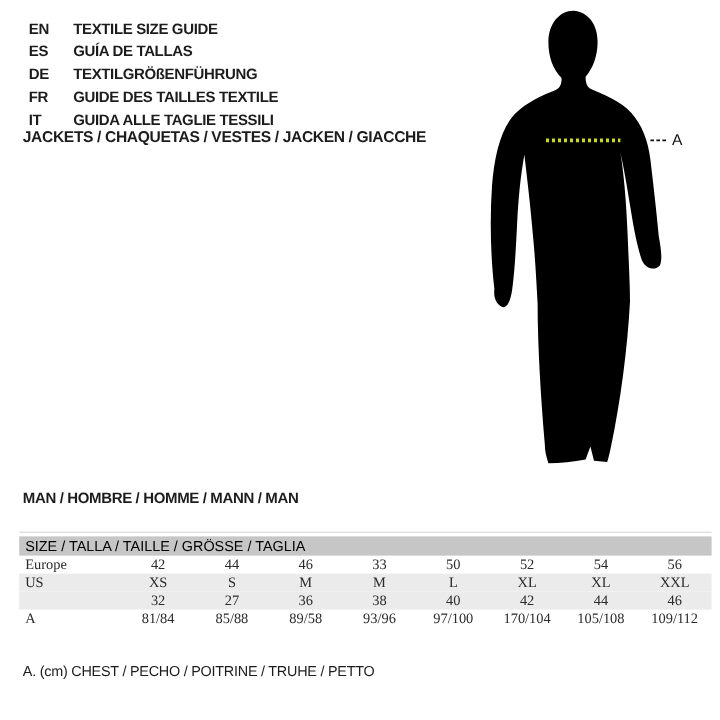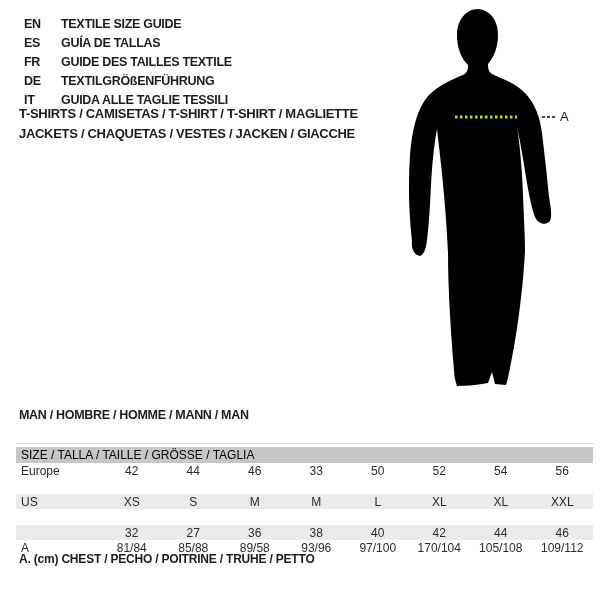--- a/index.html
+++ b/index.html
@@ -14,57 +14,56 @@
   
   .cats{position:absolute;left:19px;top:104px;font-weight:bold;font-size:13px;line-height:20px;letter-spacing:-0.3px;}
   
   .figure{position:absolute;left:405px;top:5px;width:165px;height:385px;}
   .figure-label{position:absolute;left:560px;top:109px;font-size:13px;color:#111;}
   
   .section-title{position:absolute;left:19px;top:408px;font-weight:bold;font-size:12.5px;letter-spacing:-0.3px;}
   
   .size-table{position:absolute;left:16px;top:443px;width:577px;border-top:1px solid #d9d9d9;font-size:12px;color:#2a2a2a;}
   .thead{background:#c6c6c6;height:16px;line-height:16px;padding-left:5px;margin-top:3px;color:#000000;}
-  .trow{display:flex;height:15px;align-items:flex-end;}
-  .trow.shaded{background:#ebebeb;margin-top:16px;}
+  .trow{display:flex;height:15px;align-items:flex-end;font-family:Liberation Serif, serif;}
+  .trow.shaded{background:#ebebeb;}
   .tlabel{width:80px;padding-left:5px;}
   .tcell{flex:1;text-align:center;}
   
-  .footnote{position:absolute;left:19px;top:552px;font-weight:bold;font-size:12px;letter-spacing:-0.2px;}
+  .footnote{position:absolute;left:19px;top:552px;font-weight:normal;font-size:12px;letter-spacing:-0.2px;}
 </style>
 </head>
 <body>
 
 <div class="canvas">
 
   <div class="lang-block">
     <div class="lang-row">
       <span class="lang-code">EN</span>
       <span>TEXTILE SIZE GUIDE</span>
     </div>
     <div class="lang-row">
       <span class="lang-code">ES</span>
       <span>GUÍA DE TALLAS</span>
     </div>
     <div class="lang-row">
+      <span class="lang-code">DE</span>
+      <span>TEXTILGRÖßENFÜHRUNG</span>
+    </div>
+    <div class="lang-row">
       <span class="lang-code">FR</span>
       <span>GUIDE DES TAILLES TEXTILE</span>
-    </div>
-    <div class="lang-row">
-      <span class="lang-code">DE</span>
-      <span>TEXTILGRÖßENFÜHRUNG</span>
     </div>
     <div class="lang-row">
       <span class="lang-code">IT</span>
       <span>GUIDA ALLE TAGLIE TESSILI</span>
     </div>
   </div>
 
   <div class="cats">
-    <div>T-SHIRTS / CAMISETAS / T-SHIRT / T-SHIRT / MAGLIETTE</div>
     <div>JACKETS / CHAQUETAS / VESTES / JACKEN / GIACCHE</div>
   </div>
 
   <svg class="figure" viewBox="0 0 165 385" xmlns="http://www.w3.org/2000/svg">
     <path d="M73,4
          C85,5 93,15 93,30
          C93,42 89,52 83,59
          C83,64 84,67 87,69
          C98,74 112,79 121,89
          C130,99 135,112 137,128

